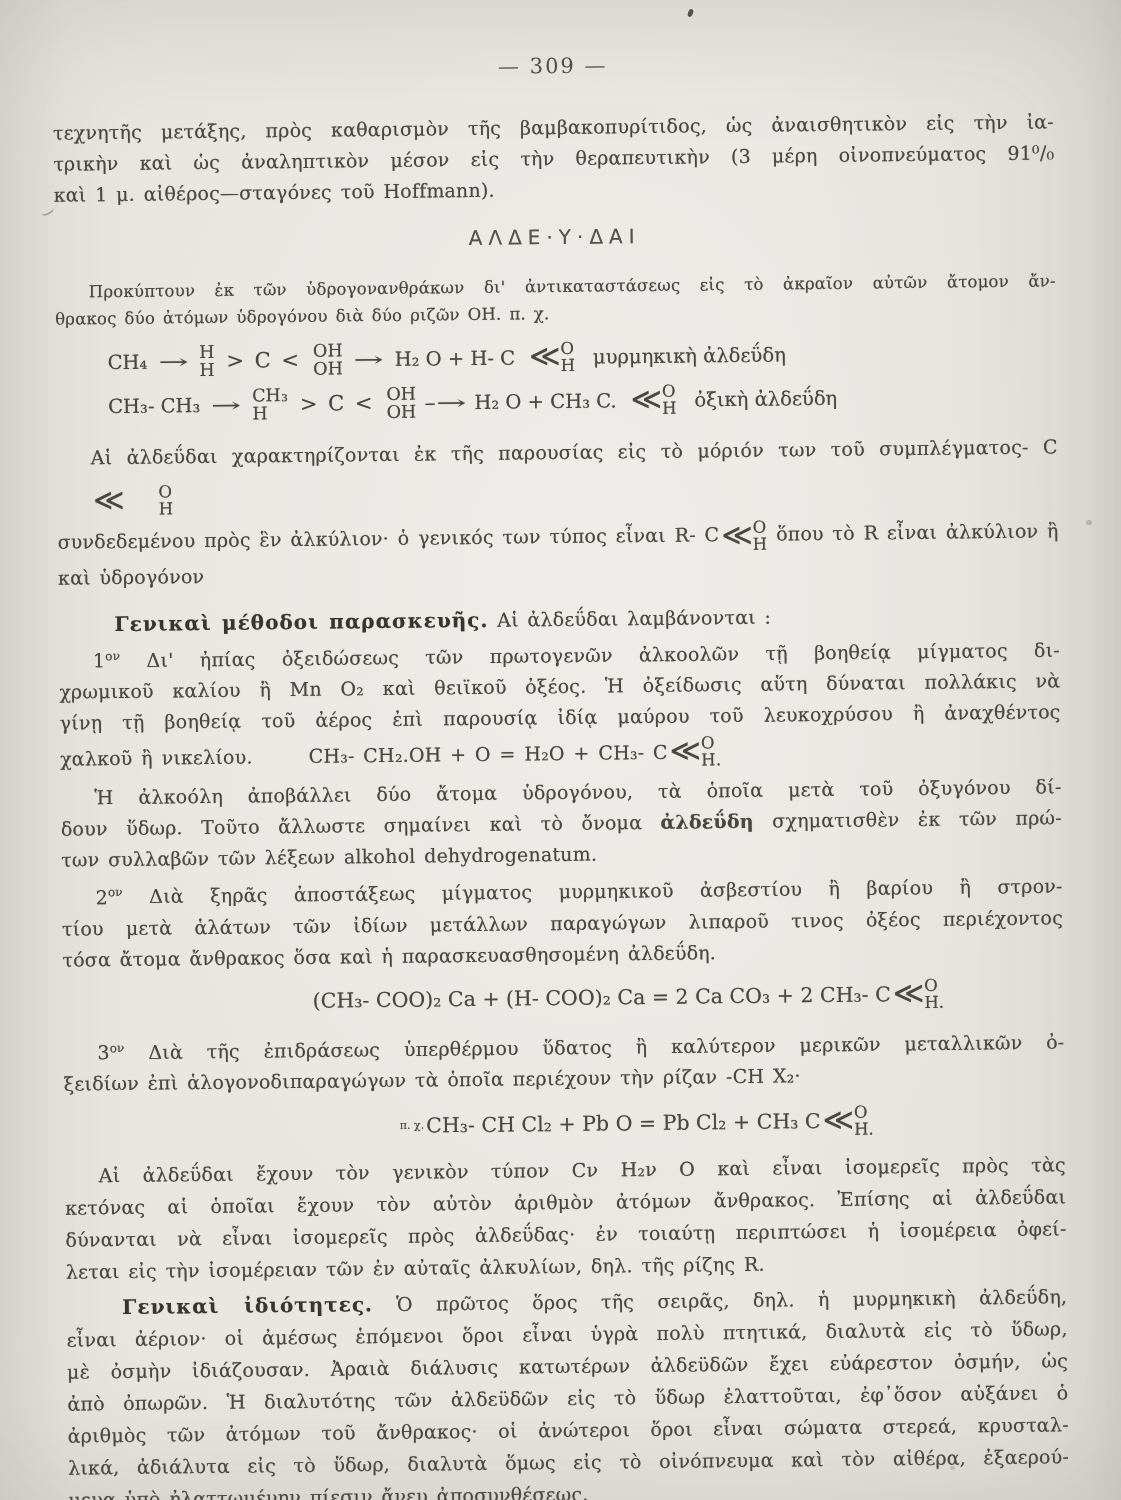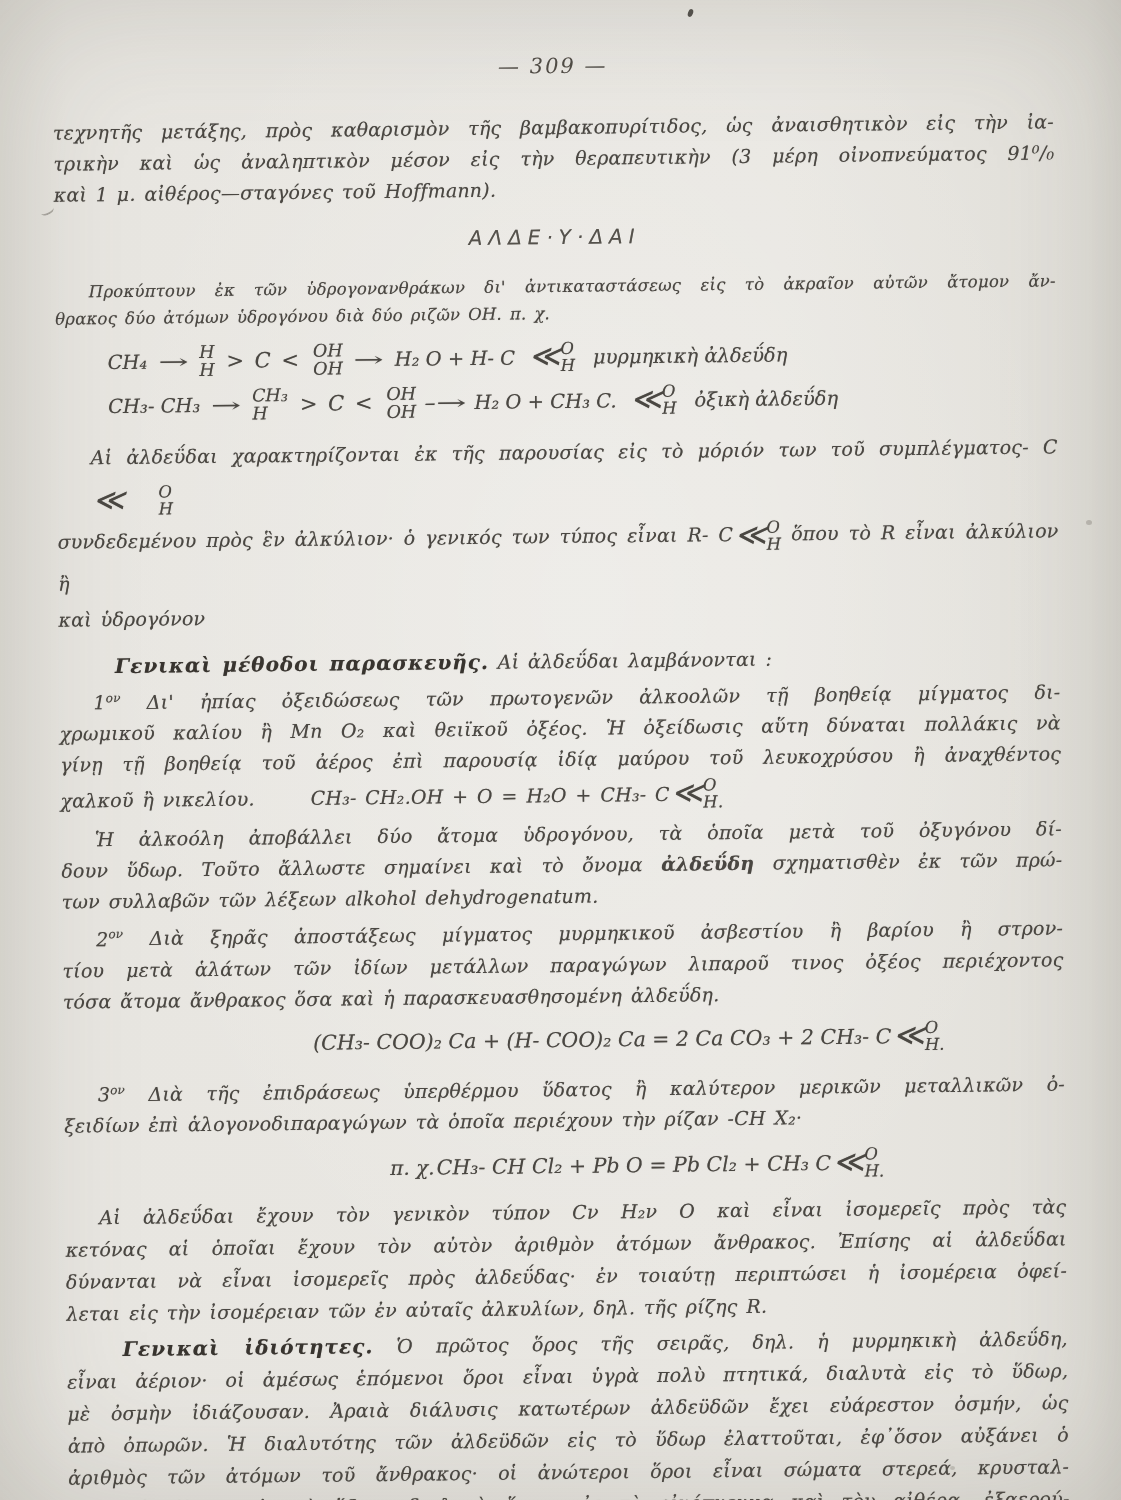--- a/index.html
+++ b/index.html
@@ -5,21 +5,20 @@
   html,body { margin:0; padding:0; background:#b8b6b1; }
   .page {
     position:relative; width:1121px; height:1500px; margin:0 auto;
     background:
       radial-gradient(ellipse at 52% 40%, rgba(255,255,255,0.25), rgba(0,0,0,0) 60%),
       linear-gradient(90deg, #e3e1db 0%, #e8e6e1 6%, #e9e7e2 70%, #e2e0da 97%, #dcdad4 100%),
       #e7e5e0;
     overflow:hidden;
     font-family:"DejaVu Serif","Liberation Serif",serif;
     color:#4a4742;
-    font-style:italic;
   }
   .page::after {
     content:""; position:absolute; inset:0; pointer-events:none;
     box-shadow: inset 0 0 140px rgba(90,85,75,0.22);
   }
   .sheet { position:absolute; inset:0; transform:rotate(-0.65deg); transform-origin:50% 50%; }
   .content { width:1001px; margin-left:60px; }
   .pagenum { padding-top:54px; text-align:center; font-size:21px; letter-spacing:2px; color:#504c46; }
   .line {
     font-size:19px; line-height:31px; letter-spacing:0.2px; word-spacing:2.5px;
@@ -52,21 +51,21 @@
   .tall { line-height:42px; }
   .methods-head { margin-top:14px; line-height:34px; }
   .bold-head { font-weight:bold; font-size:20px; letter-spacing:1px; color:#38342f; }
   sup.sup { font-size:12px; }
   .eq-line { display:flex; align-items:center; height:40px; }
   .eq-gap { margin-left:56px; }
   .eq { display:flex; align-items:center; justify-content:center; height:44px;
         font-size:20.5px; text-shadow:0 0 0.7px rgba(74,71,66,0.55); }
   .eq-ca { margin-top:6px; padding-left:130px; }
   .eq-pb { margin-top:8px; padding-left:144px; }
-  .eq-prefix { font-size:20px; margin-right:2px; }
+  .eq-prefix { font-size:11px; margin-right:2px; }
   .m1, .alcohol, .m2, .m3, .isomer, .props, .final { }
   .alcohol { margin-top:4px; }
   .m2 { margin-top:2px; }
   .m3 { margin-top:8px; }
   .isomer { margin-top:8px; }
   .props { margin-top:4px; }
   .isomer .line, .props .line { line-height:32px; }
   .speck { position:absolute; border-radius:50%; pointer-events:none; }
   .speck-a { left:688px; top:9px; width:5px; height:8px; background:rgba(45,42,38,0.8); transform:rotate(20deg); }
   .speck-b { left:40px; top:206px; width:14px; height:7px; border-bottom:2px solid rgba(110,105,98,0.5);

